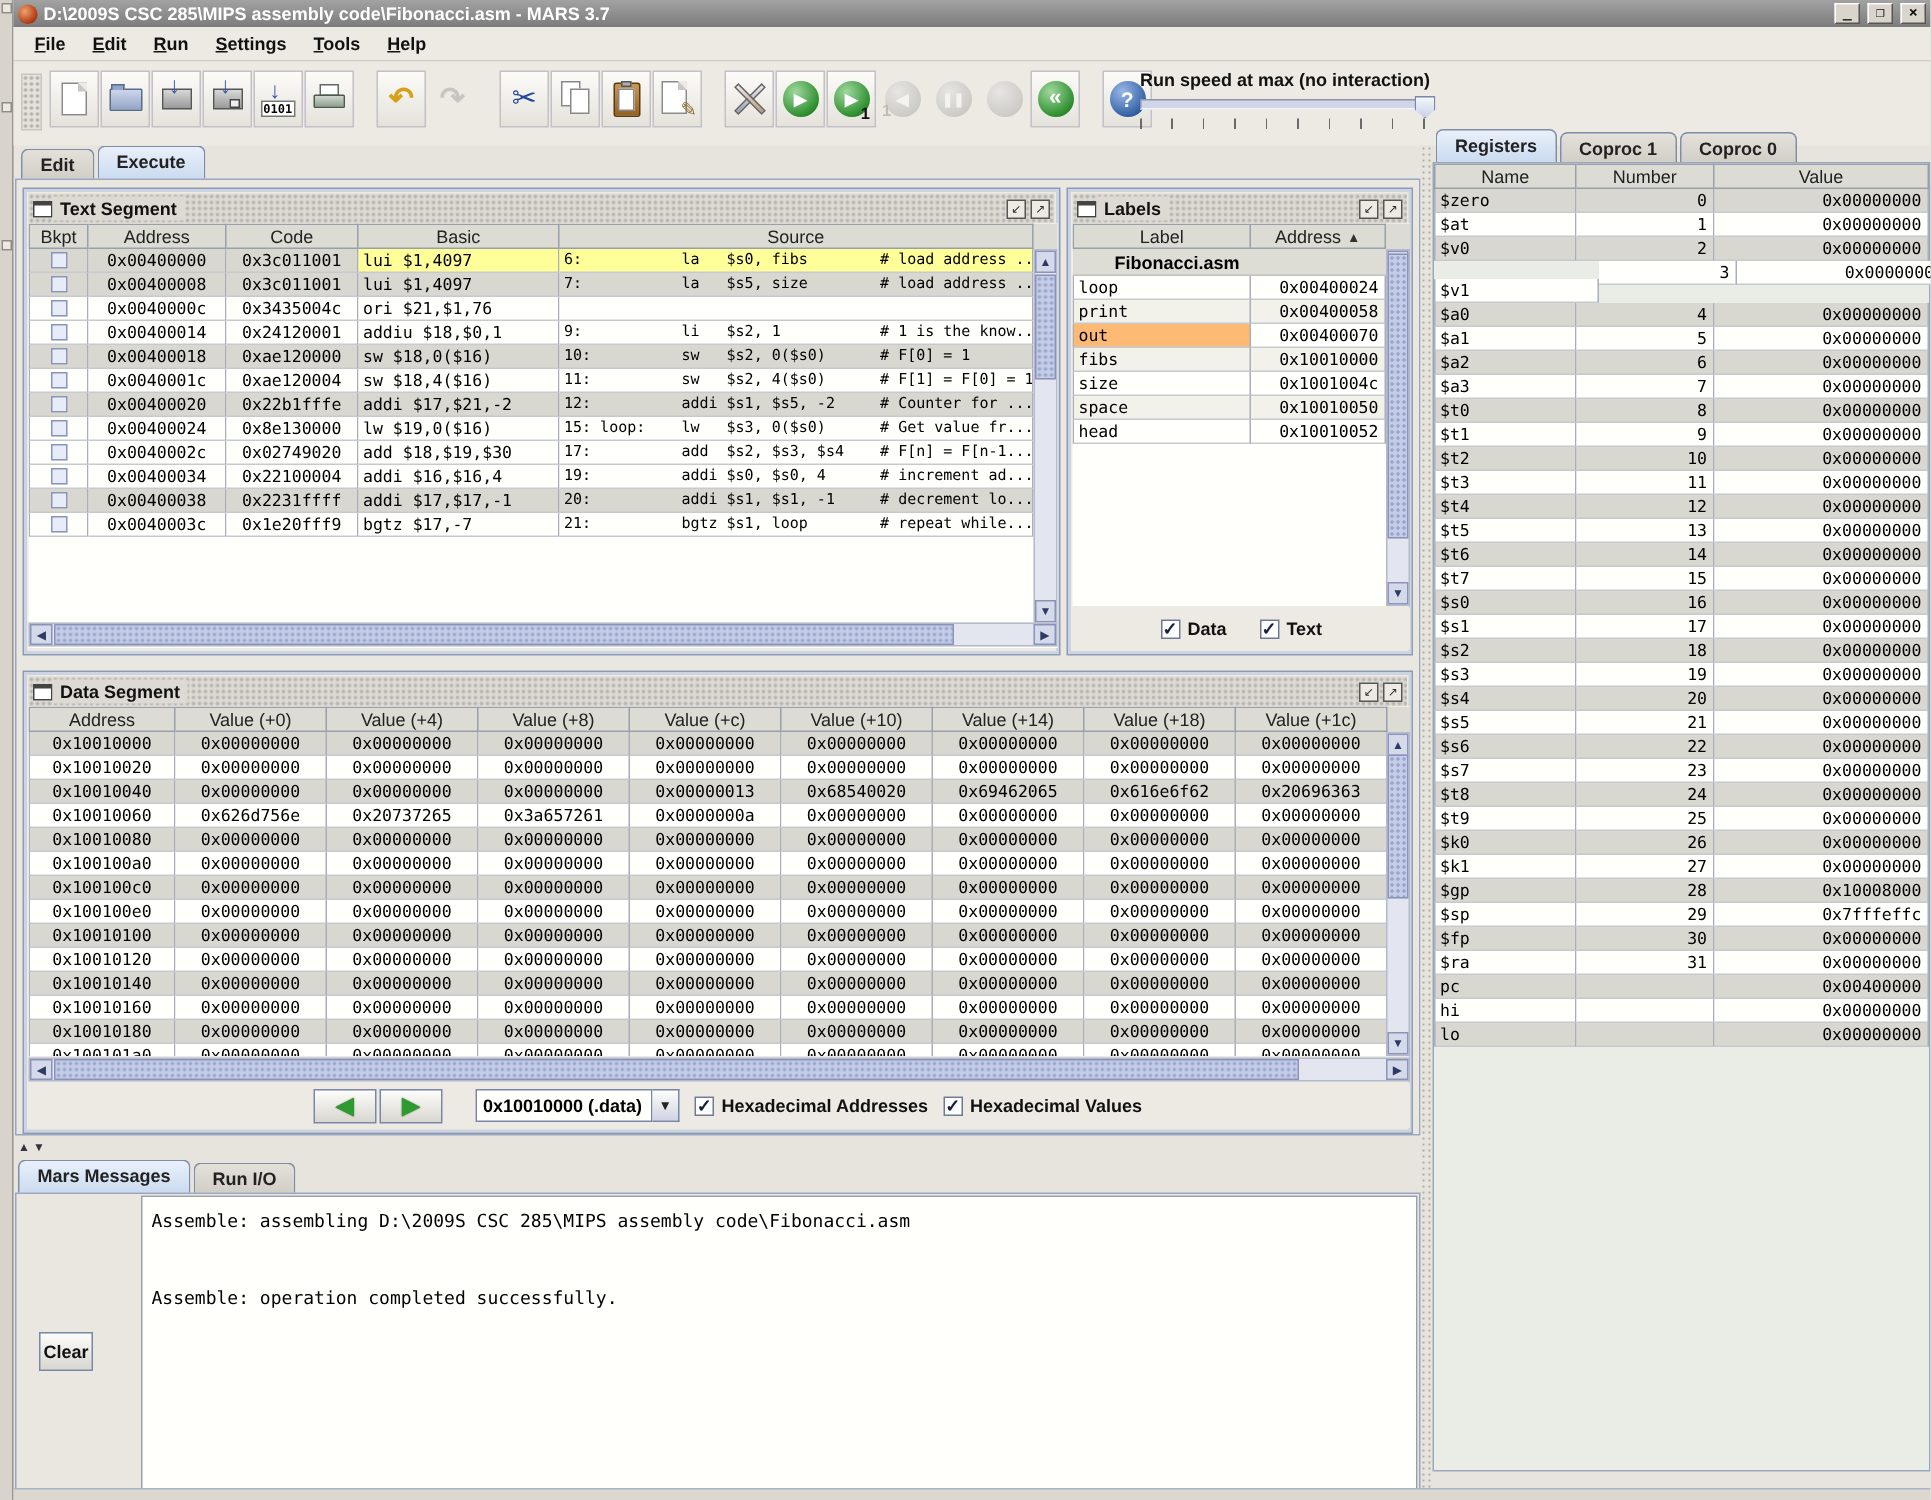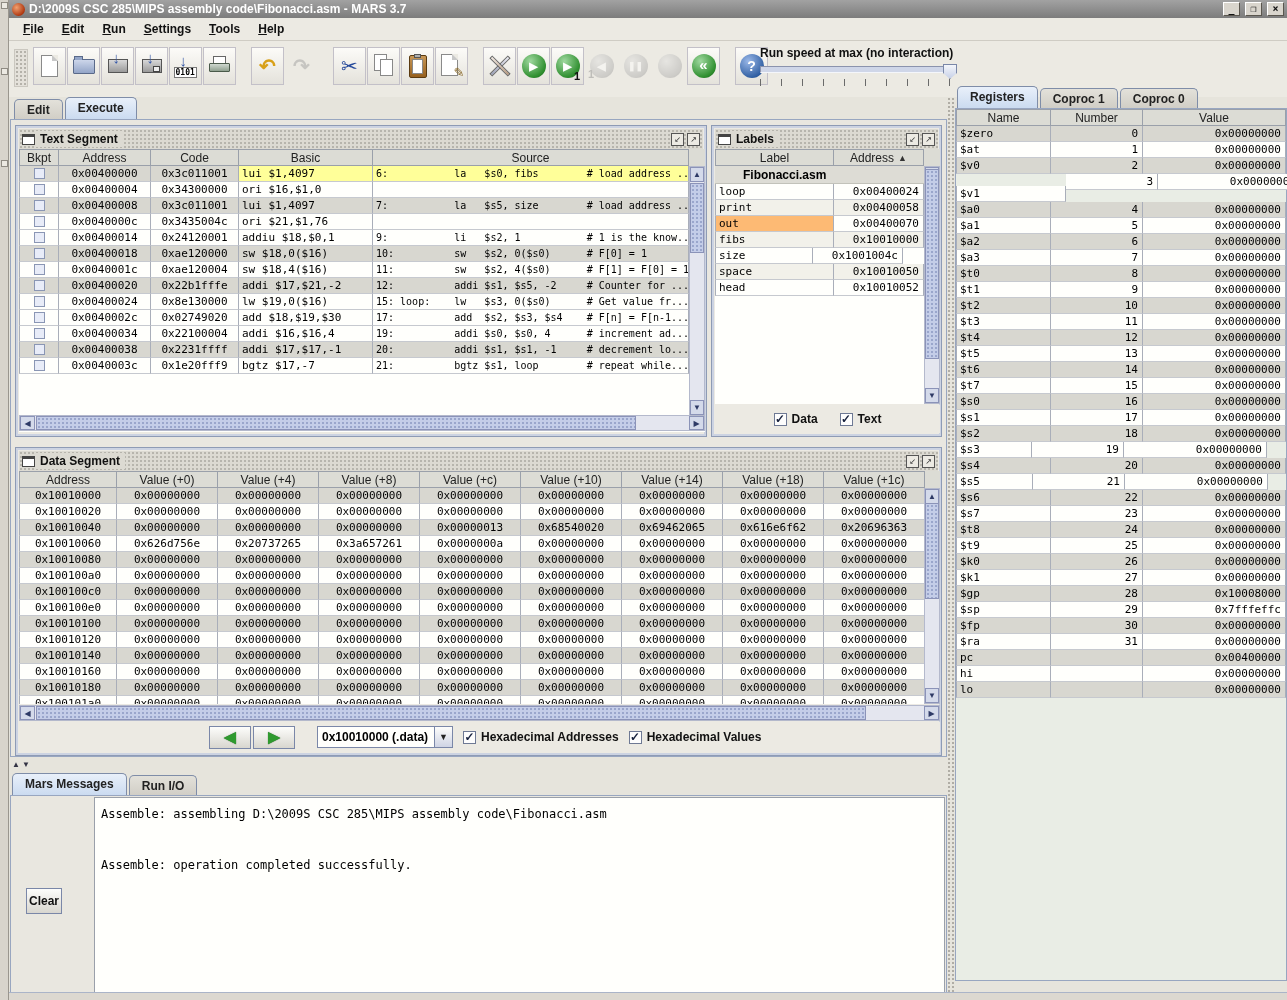--- a/index.html
+++ b/index.html
@@ -252,27 +252,20 @@
           <div class="hc" style="width: 316px;">Source</div>
         </div>
         <div style="position: relative; width: 670px; height: 250px; overflow: hidden;">
           <div class="grow ev">
             <div class="c ctr" style="width: 40px;"><span class="cb" style="width: 11px; height: 11px; background: rgb(232, 236, 248); border-color: rgb(138, 150, 180);"></span></div>
             <div class="c ctr" style="width: 92px;">0x00400000</div>
             <div class="c ctr" style="width: 88px;">0x3c011001</div>
             <div class="c lt hl" style="width: 134px;">lui $1,4097</div>
             <div class="c lt hl" style="width: 316px; font-size: 10px;">6:           la   $s0, fibs        # load address ...</div>
           </div>
-          <div class="grow od">
-            <div class="c ctr" style="width: 40px;"><span class="cb" style="width: 11px; height: 11px; background: rgb(232, 236, 248); border-color: rgb(138, 150, 180);"></span></div>
-            <div class="c ctr" style="width: 92px;">0x00400004</div>
-            <div class="c ctr" style="width: 88px;">0x34300000</div>
-            <div class="c lt" style="width: 134px;">ori $16,$1,0</div>
-            <div class="c lt" style="width: 316px; font-size: 10px;"></div>
-          </div>
           <div class="grow ev">
             <div class="c ctr" style="width: 40px;"><span class="cb" style="width: 11px; height: 11px; background: rgb(232, 236, 248); border-color: rgb(138, 150, 180);"></span></div>
             <div class="c ctr" style="width: 92px;">0x00400008</div>
             <div class="c ctr" style="width: 88px;">0x3c011001</div>
             <div class="c lt" style="width: 134px;">lui $1,4097</div>
             <div class="c lt" style="width: 316px; font-size: 10px;">7:           la   $s5, size        # load address ...</div>
           </div>
           <div class="grow od">
             <div class="c ctr" style="width: 40px;"><span class="cb" style="width: 11px; height: 11px; background: rgb(232, 236, 248); border-color: rgb(138, 150, 180);"></span></div>
             <div class="c ctr" style="width: 92px;">0x0040000c</div>
@@ -384,21 +377,21 @@
         </div>
         <div class="grow od">
           <div class="c lt" style="width: 119px; background: #fdba74;">out</div>
           <div class="c rt" style="width: 90px; background: rgb(255, 255, 252);">0x00400070</div>
         </div>
         <div class="grow od">
           <div class="c lt" style="width: 119px; background: rgb(242, 241, 234);">fibs</div>
           <div class="c rt" style="width: 90px; background: rgb(242, 241, 234);">0x10010000</div>
         </div>
         <div class="grow od">
-          <div class="c lt" style="width: 98px; background: rgb(255, 255, 252);">size</div>
+          <div class="c lt" style="width: 119px; background: rgb(255, 255, 252);">size</div>
           <div class="c rt" style="width: 90px; background: rgb(255, 255, 252);">0x1001004c</div>
         </div>
         <div class="grow od">
           <div class="c lt" style="width: 119px; background: rgb(242, 241, 234);">space</div>
           <div class="c rt" style="width: 90px; background: rgb(242, 241, 234);">0x10010050</div>
         </div>
         <div class="grow od">
           <div class="c lt" style="width: 119px; background: rgb(255, 255, 252);">head</div>
           <div class="c rt" style="width: 90px; background: rgb(255, 255, 252);">0x10010052</div>
         </div>
@@ -736,31 +729,31 @@
         <div class="c lt" style="width: 95px;">$s1</div>
         <div class="c rt" style="width: 92px;">17</div>
         <div class="c rt" style="width: 143px;">0x00000000</div>
       </div>
       <div class="grow ev">
         <div class="c lt" style="width: 95px;">$s2</div>
         <div class="c rt" style="width: 92px;">18</div>
         <div class="c rt" style="width: 143px;">0x00000000</div>
       </div>
       <div class="grow od">
-        <div class="c lt" style="width: 76px; text-align: center;">$s3</div>
+        <div class="c lt" style="width: 95px; text-align: center;">$s3</div>
         <div class="c rt" style="width: 92px;">19</div>
         <div class="c rt" style="width: 143px;">0x00000000</div>
       </div>
       <div class="grow ev">
         <div class="c lt" style="width: 95px;">$s4</div>
         <div class="c rt" style="width: 92px;">20</div>
         <div class="c rt" style="width: 143px;">0x00000000</div>
       </div>
       <div class="grow od">
-        <div class="c lt" style="width: 77px;">$s5</div>
+        <div class="c lt" style="width: 95px;">$s5</div>
         <div class="c rt" style="width: 92px;">21</div>
         <div class="c rt" style="width: 143px;">0x00000000</div>
       </div>
       <div class="grow ev">
         <div class="c lt" style="width: 95px;">$s6</div>
         <div class="c rt" style="width: 92px;">22</div>
         <div class="c rt" style="width: 143px;">0x00000000</div>
       </div>
       <div class="grow od">
         <div class="c lt" style="width: 95px;">$s7</div>

